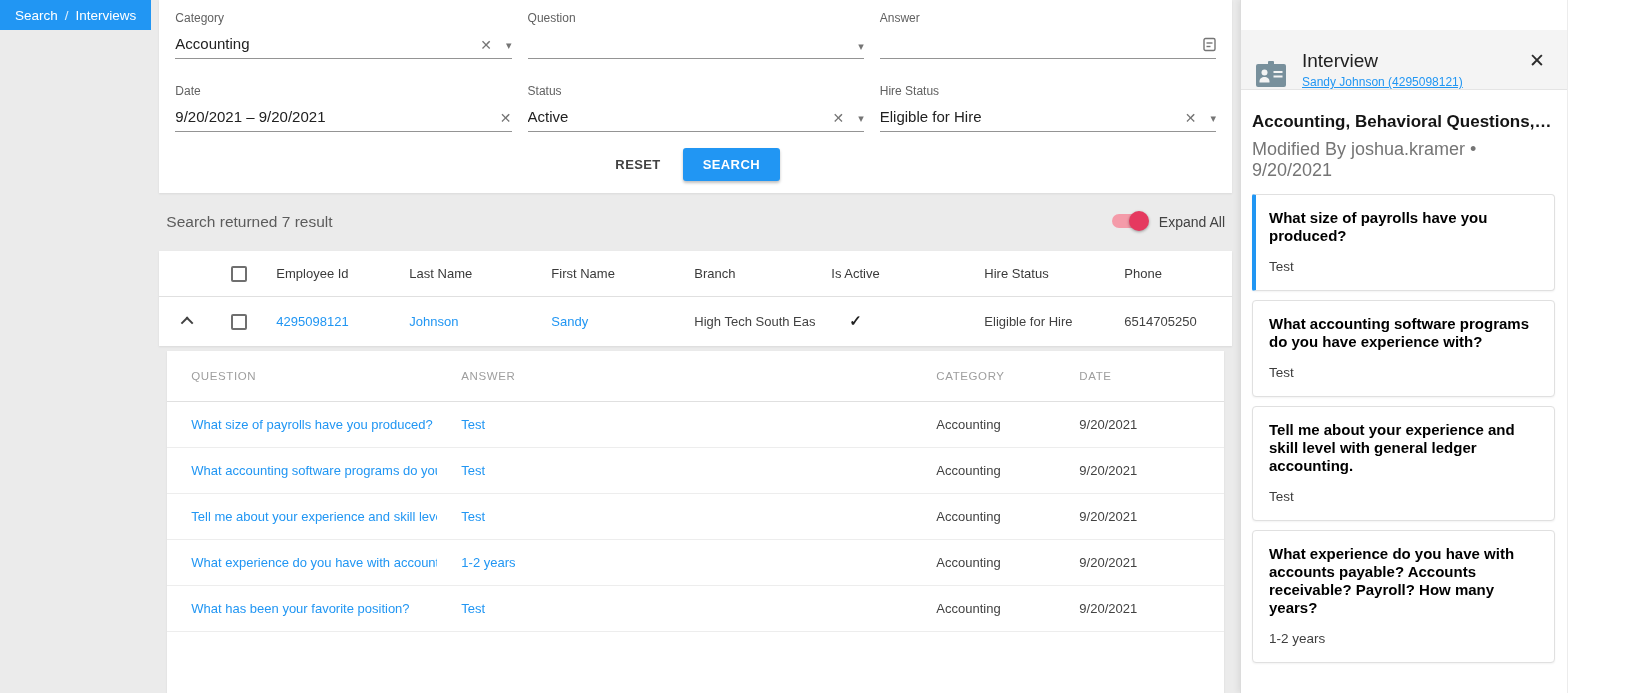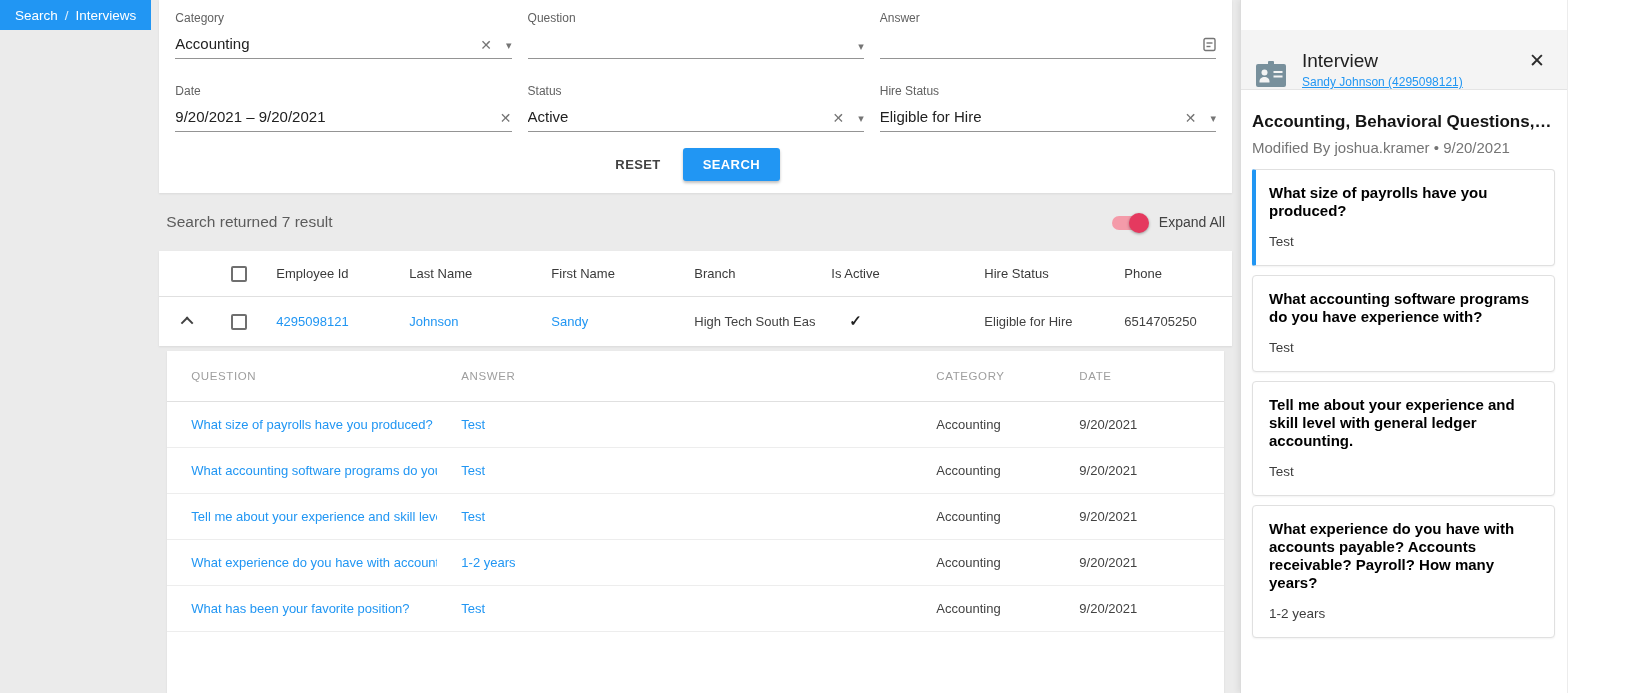--- a/index.html
+++ b/index.html
@@ -46,21 +46,21 @@
   .btn-search {
     background: var(--accent, #2196f3); border: none; font-family: inherit;
     color: #fff; font-size: 13px; font-weight: bold; letter-spacing: 0.4px;
     padding: 9px 20px; border-radius: 3px; cursor: pointer;
     box-shadow: 0 2px 3px rgba(0,0,0,0.25);
   }
 
   
   .results-bar { height: 58px; flex: 0 0 auto; display: flex; align-items: center; justify-content: space-between; padding: 0 7px; }
   .results-summary { font-size: 15.5px; color: #5c5c5c; }
-  .expand-wrap { display: flex; align-items: flex-end; gap: 13px; }
+  .expand-wrap { display: flex; align-items: flex-start; gap: 13px; }
   .toggle { width: 34px; height: 14px; border-radius: 7px; background: var(--toggle-track, #f49ba9); position: relative; cursor: pointer; }
   .toggle .knob {
     position: absolute; right: -3px; top: -3px; width: 20px; height: 20px; border-radius: 50%;
     background: var(--toggle-knob, #e5395f); box-shadow: 0 1px 3px rgba(0,0,0,0.35);
   }
   .expand-label { font-size: 14px; color: #424242; }
 
   
   .table-wrap { background: #fff; flex: 0 0 auto; box-shadow: 0 1px 2px rgba(0,0,0,0.08); }
   table { width: 100%; border-collapse: collapse; table-layout: fixed; }
@@ -98,21 +98,21 @@
   .panel-icon { color: var(--panel-icon, #78909c); display: inline-flex; flex: 0 0 auto; }
   .panel-titles { display: flex; flex-direction: column; gap: 3px; min-width: 0; }
   .panel-title { font-size: 19px; color: #212121; }
   .panel-subject { font-size: 12px; color: var(--link, #2196f3); text-decoration: underline; cursor: pointer; white-space: nowrap; }
   .panel-close {
     position: absolute; right: 22px; top: 50%; transform: translateY(-50%);
     font-size: 19px; color: #2b2b2b; cursor: pointer; line-height: 1; background: none; border: none; font-family: inherit;
   }
   .panel-body { padding: 22px 12px 0 11px; overflow: hidden; }
   .record-title { font-size: 17px; font-weight: bold; color: #141414; white-space: nowrap; overflow: hidden; text-overflow: ellipsis; }
-  .modified-line { font-size: 15px; color: #757575; margin-top: 7px; margin-bottom: 13px; }
+  .modified-line { font-size: 18px; color: #757575; margin-top: 7px; margin-bottom: 13px; }
   .qa-card {
     border: 1px solid #e0e0e0; border-radius: 4px; background: #fff;
     padding: 14px 16px 16px; margin-bottom: 9px; box-shadow: 0 1px 2px rgba(0,0,0,0.05);
     cursor: pointer;
   }
   .qa-card.selected { border-left: 4px solid var(--accent, #2196f3); padding-left: 13px; border-radius: 2px 4px 4px 2px; }
   .qa-question { font-size: 15px; font-weight: bold; color: #000; line-height: 1.2; }
   .qa-answer { font-size: 13.5px; color: #3d3d3d; margin-top: 14px; }
 
   .gutter { flex: 1; background: #fff; }

